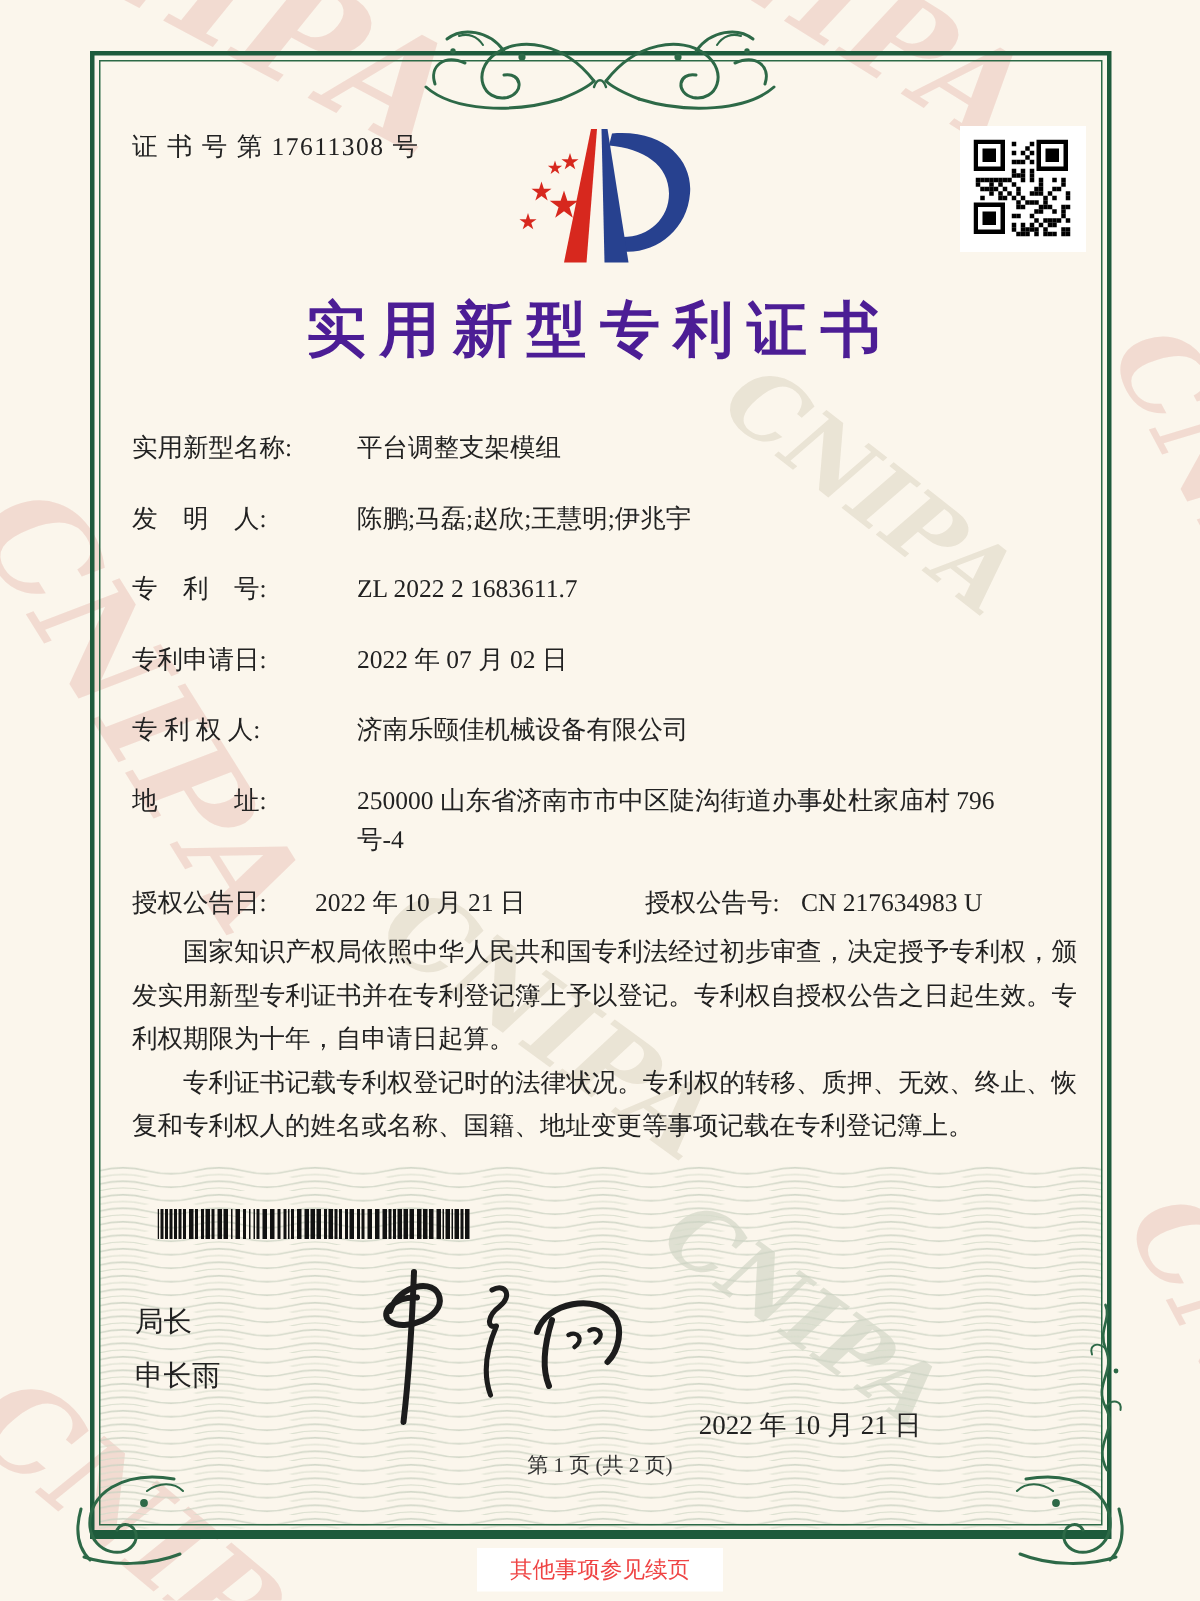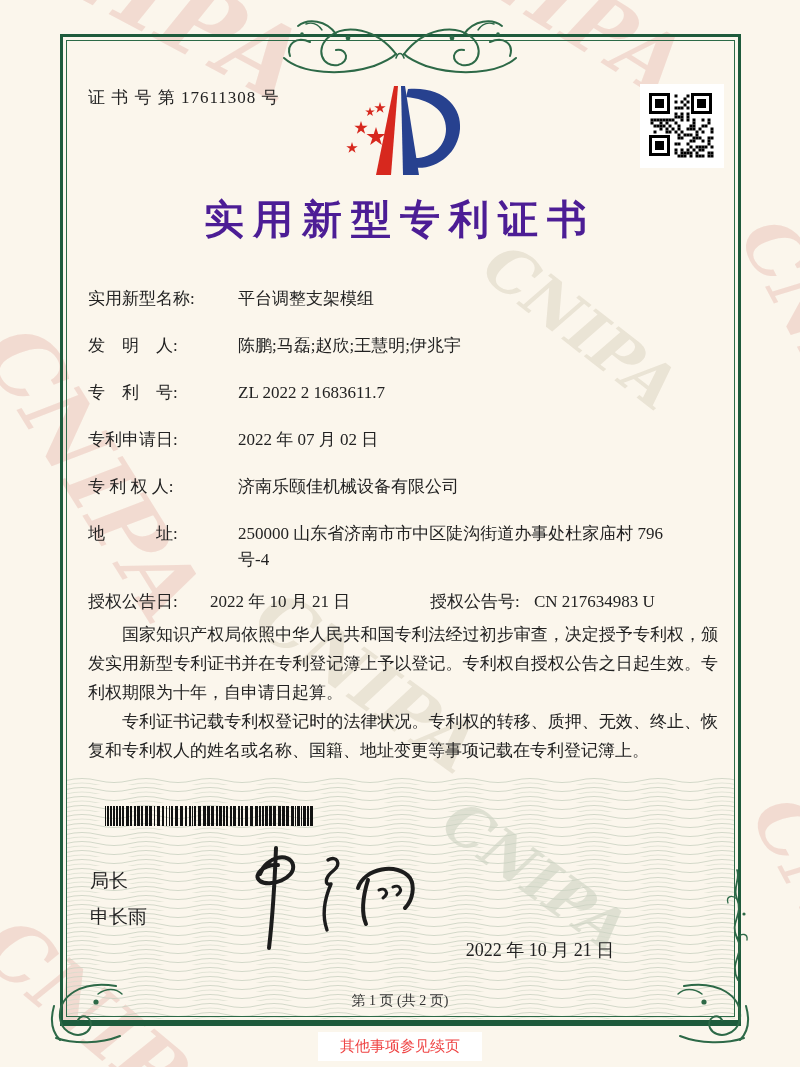--- a/index.html
+++ b/index.html
@@ -44,21 +44,21 @@
   .body-text{position:absolute;left:88px;top:620px;width:630px;font-size:17px;
              line-height:29px;text-align:justify;}
   .body-text p{margin:0;text-indent:2em;}
   
   .barcode{position:absolute;left:105px;top:806px;width:212px;height:20px;}
   
   .sig-title{position:absolute;left:90px;top:868px;font-size:19px;}
   .sig-name{position:absolute;left:90px;top:904px;font-size:19px;}
   .sig-script{position:absolute;left:212px;top:842px;width:220px;height:112px;}
   .issue-date{position:absolute;left:420px;top:938px;width:240px;text-align:center;font-size:18px;}
-  .page-no{position:absolute;left:0;top:992px;width:100%;text-align:center;font-size:14px;color:#333;}
+  .page-no{position:absolute;left:0;top:968px;width:100%;text-align:center;font-size:14px;color:#333;}
   .foot-note{position:absolute;left:0;top:1032px;width:100%;text-align:center;}
   .foot-note span{display:inline-block;background:#fff;padding:5px 22px;font-size:15px;color:#ef4444;text-align:right;}
   .ornament{position:absolute;pointer-events:none;}
 </style>
 </head>
 <body>
 
 <span class="wm wm-pink" style="left:-45px;top:-70px;font-size:100px;transform:rotate(28deg);">CNIPA</span>
 <span class="wm wm-pink" style="left:395px;top:-55px;font-size:84px;transform:rotate(32deg);">CNIPA</span>
 <span class="wm wm-grey" style="left:468px;top:290px;font-size:62px;transform:rotate(38deg);">CNIPA</span>

